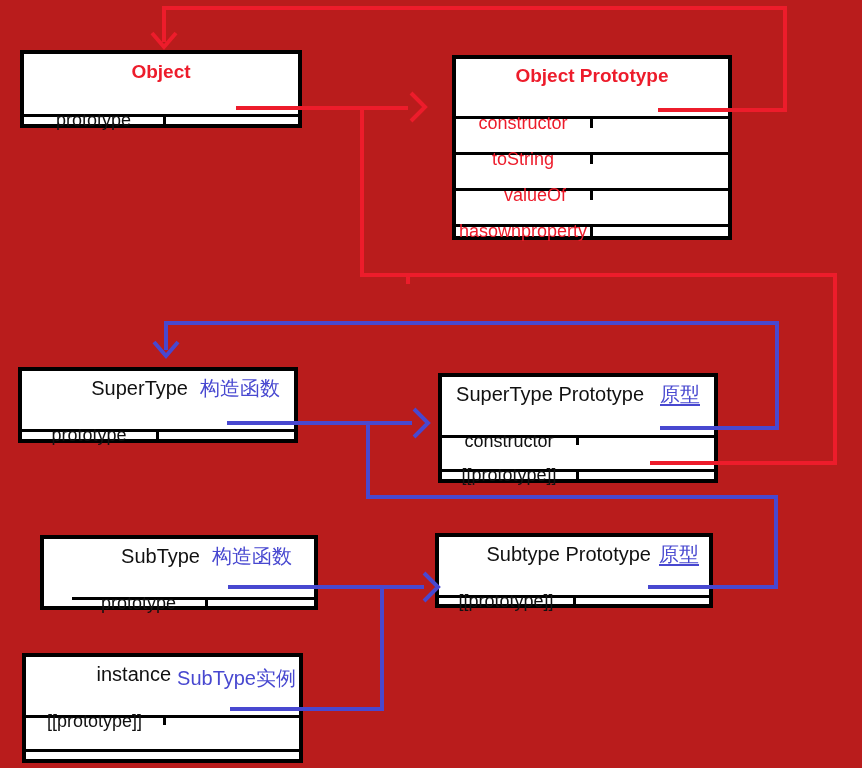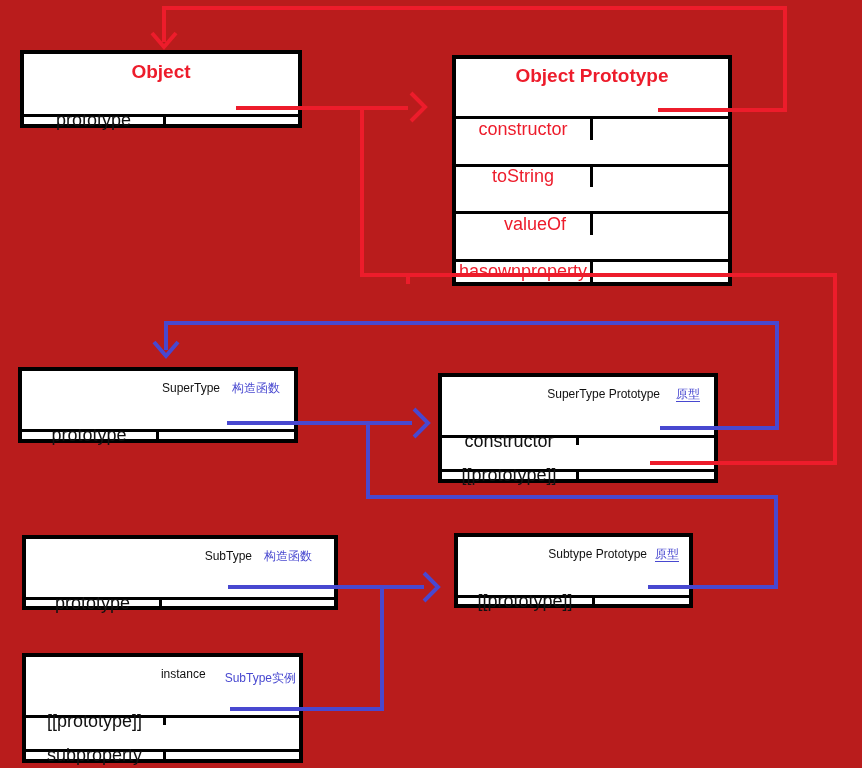--- a/index.html
+++ b/index.html
@@ -19,21 +19,21 @@
     box-sizing:border-box;
     display:flex;
     flex-direction:column;
   }
   .hdr {
     flex:none;
     height:34px;
     display:flex;
     align-items:center;
     justify-content:center;
-    font-size:12px;
+    font-size:20px;
     gap:12px;
     white-space:nowrap;
   }
   .hdr.bold { font-weight:bold; font-size:19px; }
   .hdr.right { justify-content:flex-end; }
   .row {
     flex:1;
     display:flex;
     border-top:3px solid #000;
     min-height:0;
@@ -50,43 +50,43 @@
     white-space:nowrap;
   }
   .val { flex:1; }
   .u { text-decoration:underline; text-underline-offset:3px; }
 
   
   .t-object              { left:20px;  top:50px;  width:282px; height:78px; }
   .t-object .hdr         { height:36px; }
   .t-object .lab         { width:142px; }
 
-  .t-object-prototype        { left:452px; top:55px;  width:280px; height:231px; }
+  .t-object-prototype        { left:452px; top:55px;  width:280px; height:185px; }
   .t-object-prototype .hdr   { height:33px; }
   .t-object-prototype .lab   { width:137px; }
 
   .t-supertype           { left:18px;  top:367px; width:280px; height:76px; }
   .t-supertype .lab      { width:137px; }
   .t-supertype .hdr      { padding-right:14px; }
 
   .t-supertype-prototype      { left:438px; top:373px; width:280px; height:110px; }
   .t-supertype-prototype .lab { width:137px; }
   .t-supertype-prototype .hdr { padding-right:14px; gap:16px; }
 
-  .t-subtype             { left:22px;  top:535px; width:316px; height:75px; }
+  .t-subtype             { left:40px;  top:535px; width:278px; height:75px;padding-left:28px; }
   .t-subtype .lab        { width:136px; }
   .t-subtype .hdr        { padding-right:22px; }
 
-  .t-subtype-prototype        { left:454px; top:533px; width:239px; height:75px; }
+  .t-subtype-prototype        { left:435px; top:533px; width:278px; height:75px; }
   .t-subtype-prototype .lab   { width:137px; }
   .t-subtype-prototype .hdr   { padding-right:10px; gap:8px; }
 
   .t-instance            { left:22px;  top:653px; width:281px; height:110px; }
   .t-instance .lab       { width:140px; }
-  .t-instance .hdr       { padding-right:3px; gap:19px; }
+  .t-instance .hdr       { padding-right:3px; gap:6px; }
 
   
   .overlay {
     position:absolute;
     left:0; top:0;
     pointer-events:none;
     z-index:10;
   }
 </style>
 </head>
@@ -177,21 +177,20 @@
   <div class="tbl t-instance">
     <div class="hdr right">
       <span>instance</span>
       <span style="color: rgb(72, 72, 208); margin-top: 8px;">SubType实例</span>
     </div>
     <div class="row">
       <div class="lab">[[prototype]]</div>
       <div class="val"></div>
     </div>
     <div class="row">
-      <div class="lab">subproperty</div>
       <div class="val"></div>
     </div>
   </div>
 
   <svg class="overlay" width="862" height="768" viewBox="0 0 862 768">
     <g fill="none" stroke-width="4" stroke-linejoin="miter" stroke="#ed1c2b">
       <polyline points="658,110 785,110 785,8 164,8 164,42"></polyline>
       <polyline points="152,33 164,47 176,33"></polyline>
       <polyline points="236,108 408,108"></polyline>
       <polyline points="411,93 425,107 411,121"></polyline>

